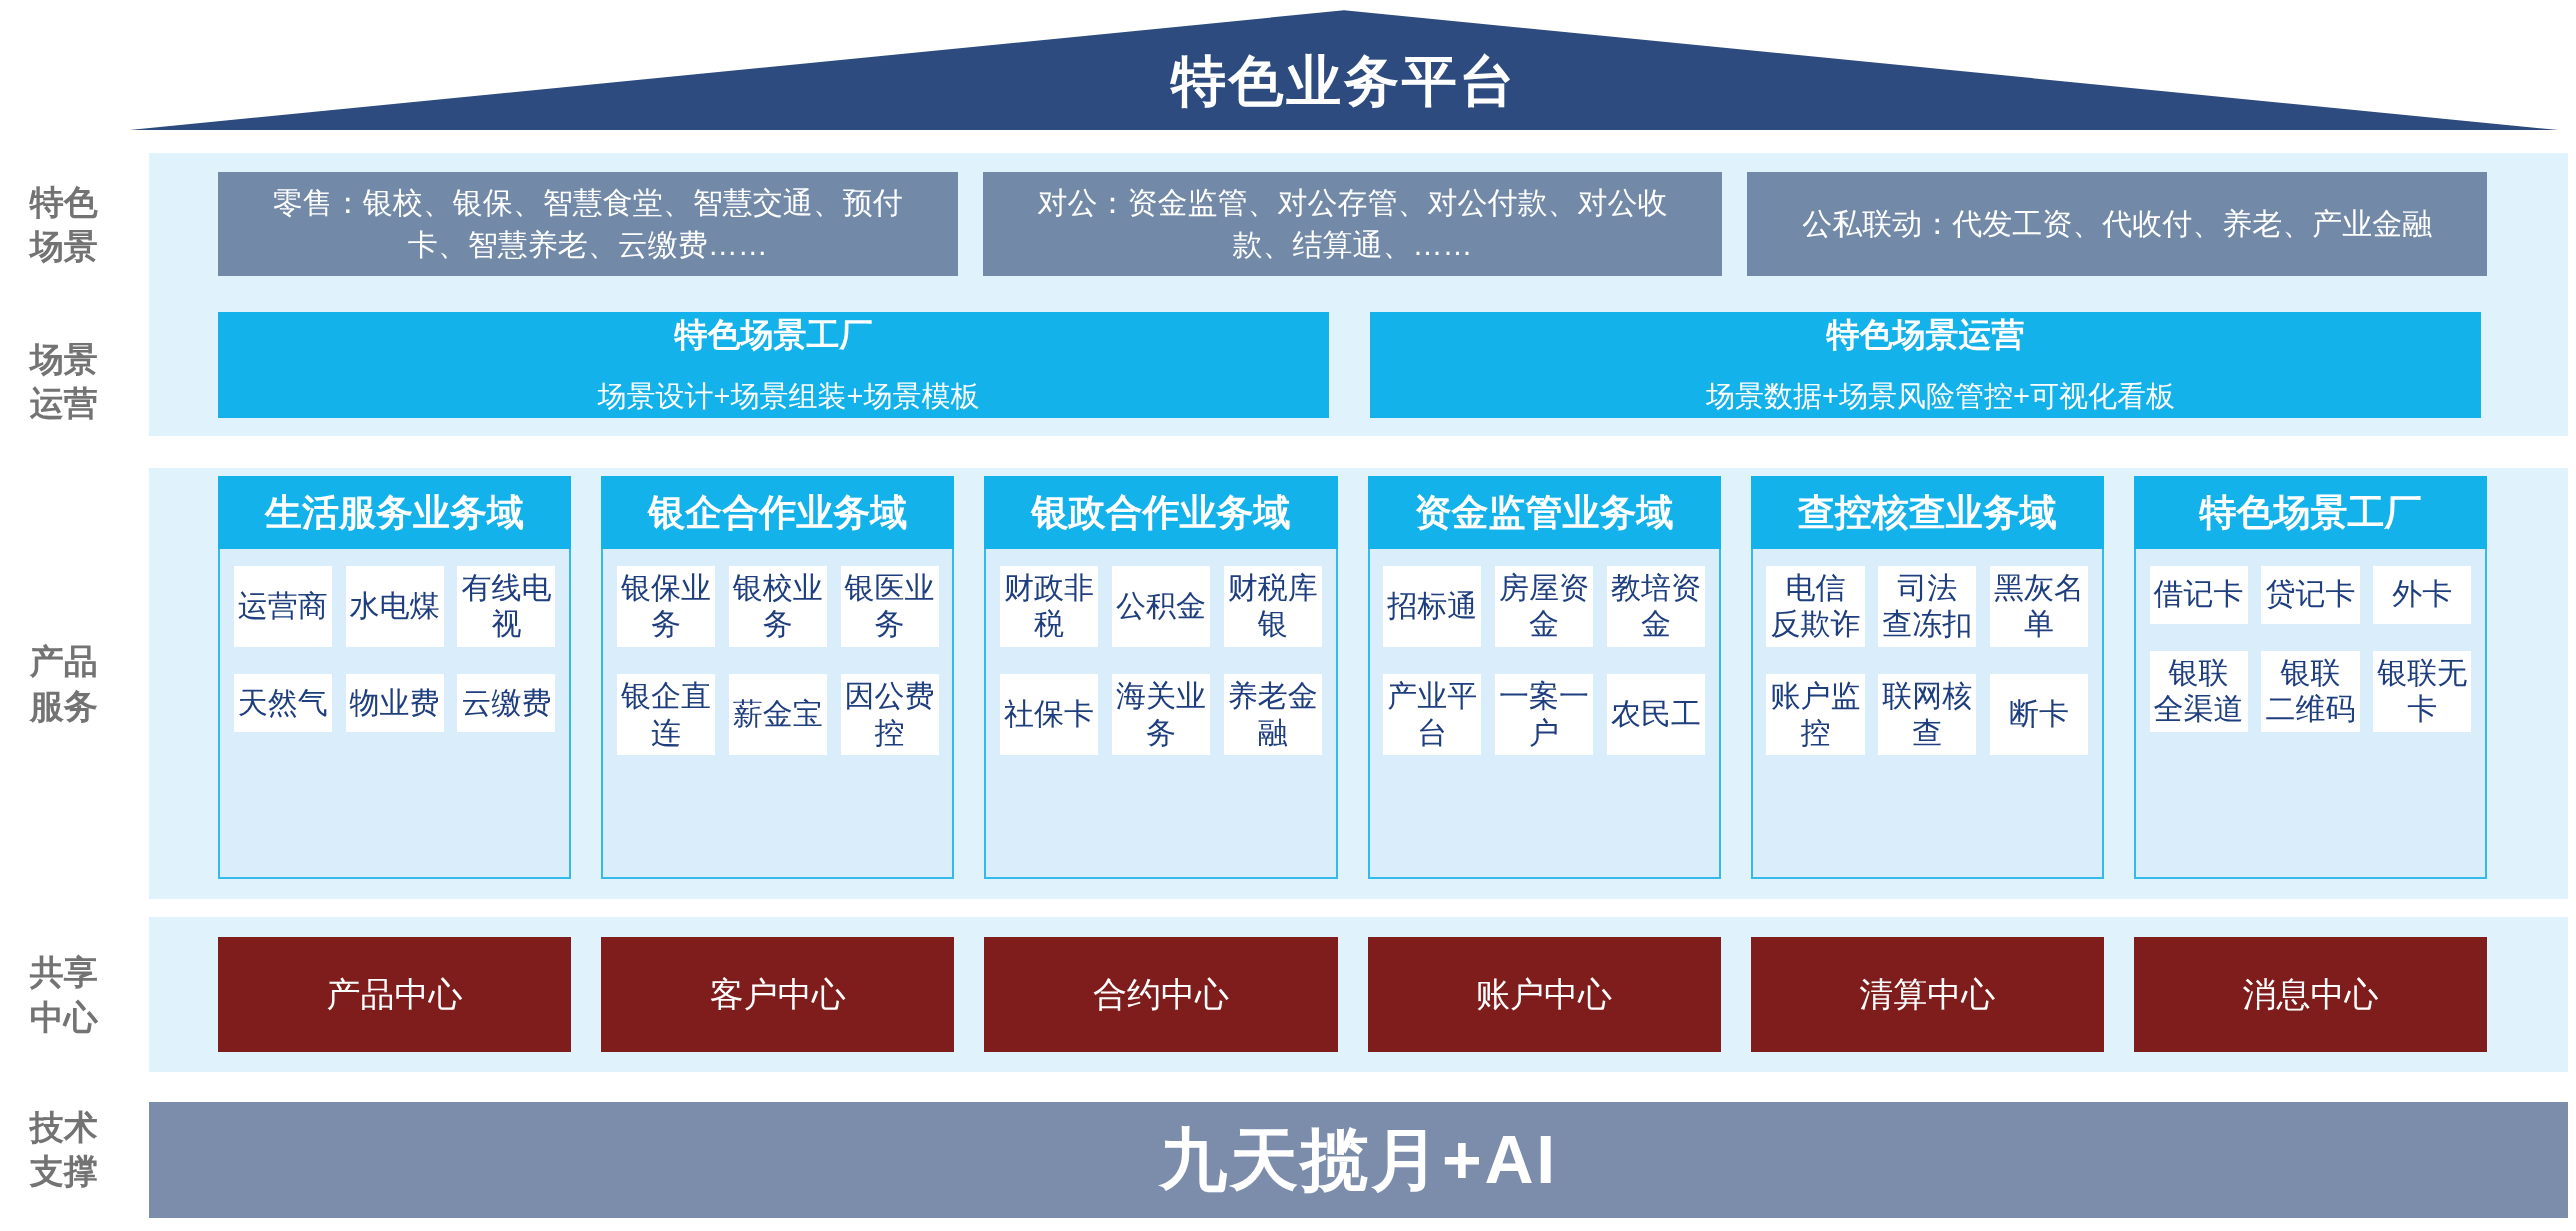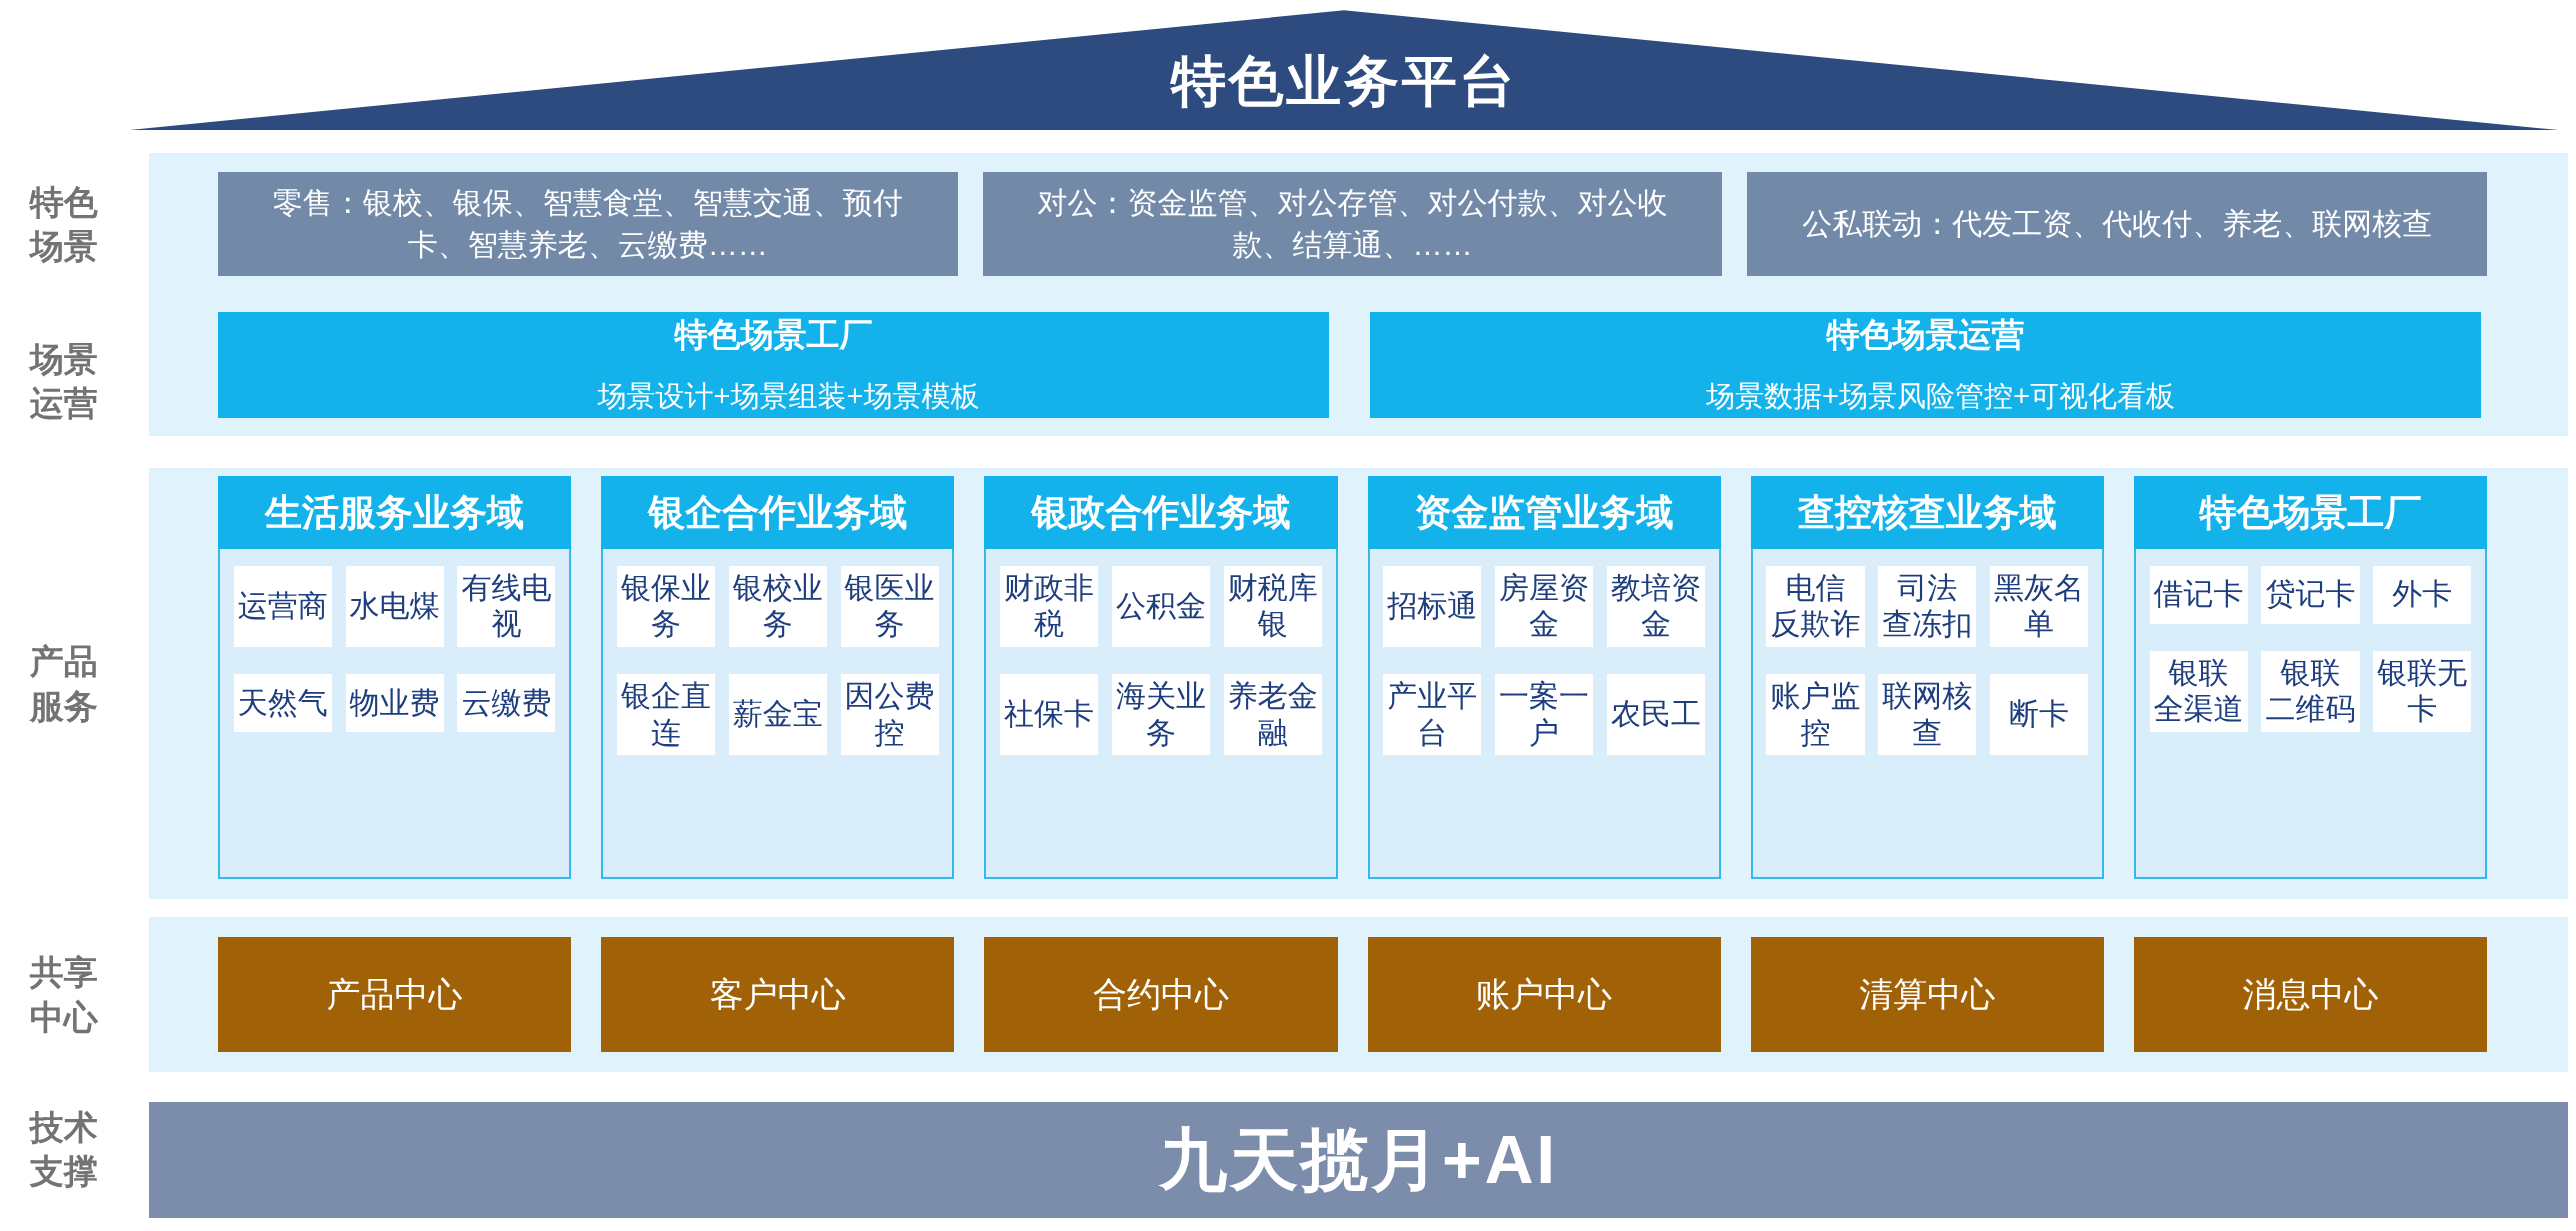--- a/index.html
+++ b/index.html
@@ -141,21 +141,21 @@
   }
 
   
   .band.centers {
     top: 917px; height: 155px;
     padding: 20px 81px 20px 69px;
     gap: 30px;
   }
   .center-box {
     flex: 1 1 0;
-    background: #a16207;
+    background: #7f1d1d;
     color: #ffffff;
     font-size: 34px;
     display: flex; align-items: center; justify-content: center;
     text-align: center;
   }
 
   
   .tech-bar {
     position: absolute;
     left: 149px; top: 1102px;
@@ -186,21 +186,21 @@
   <div class="row-label l4">共享
 中心</div>
   <div class="row-label l5">技术
 支撑</div>
 
   <div class="band scenes">
     <div class="scenario-box">零售：银校、银保、智慧食堂、智慧交通、预付
 卡、智慧养老、云缴费……</div>
     <div class="scenario-box">对公：资金监管、对公存管、对公付款、对公收
 款、结算通、……</div>
-    <div class="scenario-box">公私联动：代发工资、代收付、养老、联网核查</div>
+    <div class="scenario-box">公私联动：代发工资、代收付、养老、产业金融</div>
   </div>
 
   <div class="band ops">
     <div class="ops-card">
       <div class="ops-title">特色场景工厂</div>
       <div class="ops-sub">场景设计+场景组装+场景模板</div>
     </div>
     <div class="ops-card">
       <div class="ops-title">特色场景运营</div>
       <div class="ops-sub">场景数据+场景风险管控+可视化看板</div>

